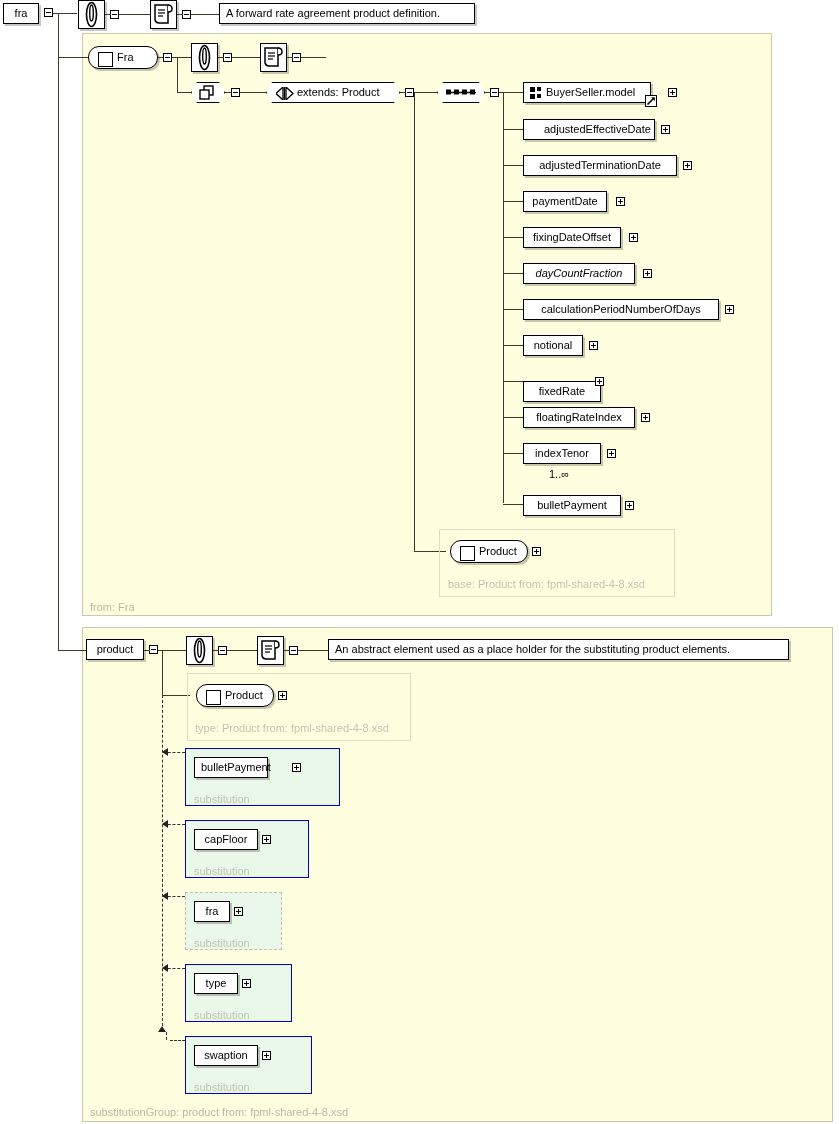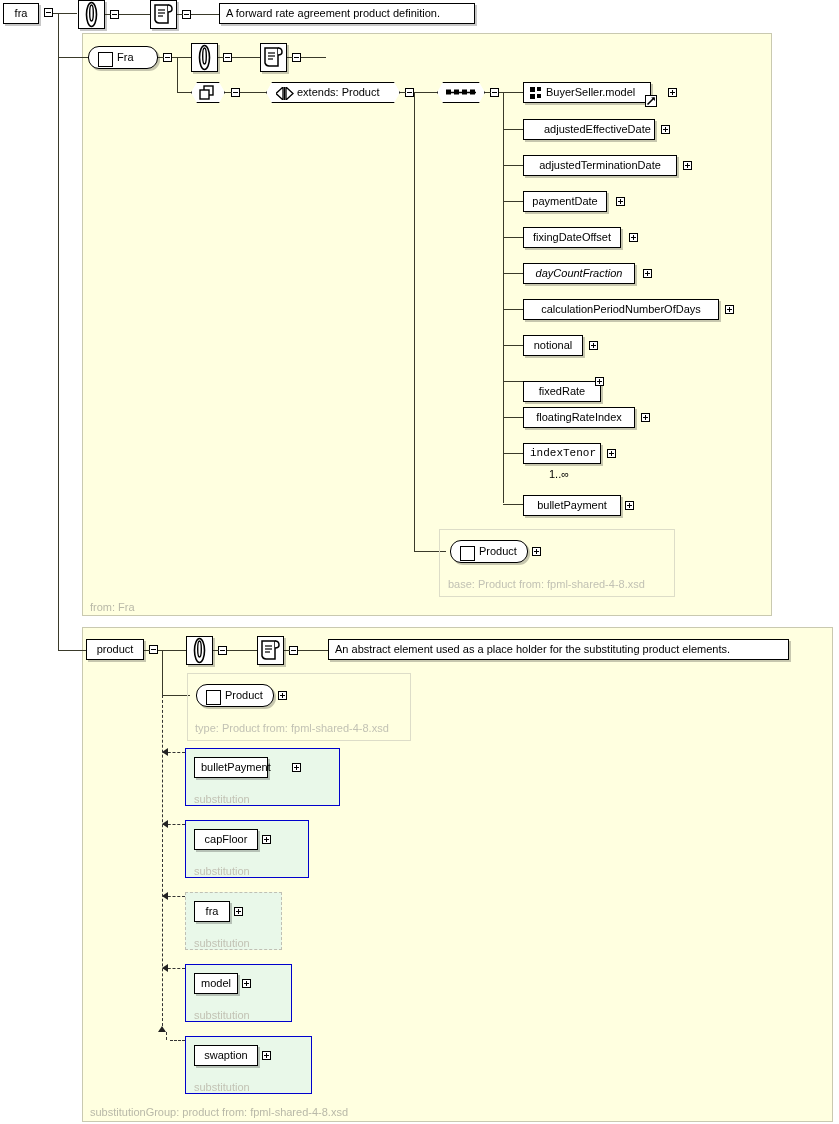--- a/index.html
+++ b/index.html
@@ -362,21 +362,21 @@
   <div class="ebox" style="left:523px;top:371px;width:78px;margin-top:10px;">
     <span>fixedRate</span>
   </div>
   <div class="tog plus" style="left:595px;top:377px;"></div>
 
   <div class="ebox" style="left:523px;top:407px;width:112px;">
     <span>floatingRateIndex</span>
   </div>
   <div class="tog plus" style="left:641px;top:413px;"></div>
 
-  <div class="ebox" style="left:523px;top:443px;width:78px;font-family:Liberation Mono, monospace;">
+  <div class="ebox" style="left:523px;top:443px;width:78px;">
     <span>indexTenor</span>
   </div>
   <div class="tog plus" style="left:607px;top:449px;"></div>
   <div class="card" style="left:549px;top:468px;">1..∞</div>
 
   <div class="ebox" style="left:523px;top:495px;width:98px;">
     <span>bulletPayment</span>
   </div>
   <div class="tog plus" style="left:625px;top:501px;"></div>
 
@@ -459,21 +459,21 @@
   <div class="ebox" style="left:194px;top:901px;width:36px;">
     <span>fra</span>
   </div>
   <div class="tog plus" style="left:234px;top:907px;"></div>
   <div class="sublabel" style="left:194px;top:937px;">substitution</div>
 
   <div class="hline-d" style="left:163px;top:968px;width:22px;"></div>
   <div class="arrowL" style="left:162px;top:964px;"></div>
   <div class="subbox solid" style="left:185px;top:964px;width:107px;height:58px;"></div>
   <div class="ebox" style="left:194px;top:973px;width:44px;">
-    <span>model</span>
+    <span>type</span>
   </div>
   <div class="tog plus" style="left:242px;top:979px;"></div>
   <div class="sublabel" style="left:194px;top:1009px;">substitution</div>
 
   <div class="arrowU" style="left:158px;top:1026px;"></div>
   <div class="hline-d" style="left:170px;top:1040px;width:15px;"></div>
   <div class="vline-d" style="left:166px;top:1032px;height:8px;"></div>
   <div class="subbox solid" style="left:185px;top:1036px;width:127px;height:58px;"></div>
   <div class="ebox" style="left:194px;top:1045px;width:64px;">
     <span>swaption</span>

